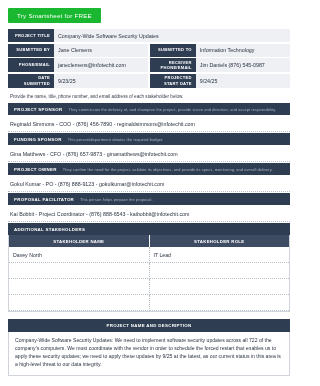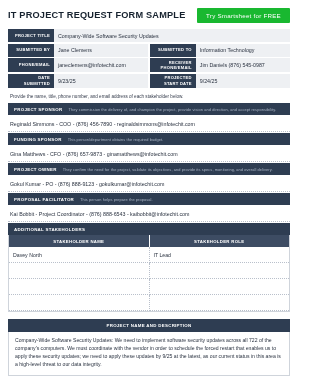--- a/index.html
+++ b/index.html
@@ -125,21 +125,20 @@
     text-align:left;
   }
   .spacer8{height:7px;}
 </style>
 </head>
 <body>
 
 <div class="page">
 
   <div class="topbar">
-    <div class="doc-title">IT PROJECT REQUEST FORM SAMPLE</div>
     <button class="cta">Try Smartsheet for FREE</button>
   </div>
 
   <div>
 
     <div class="h-row rowH">
       <div class="lbl w-lbl-l">PROJECT TITLE</div>
       <div class="val w-val-l">Company-Wide Software Security Updates</div>
     </div>
 

